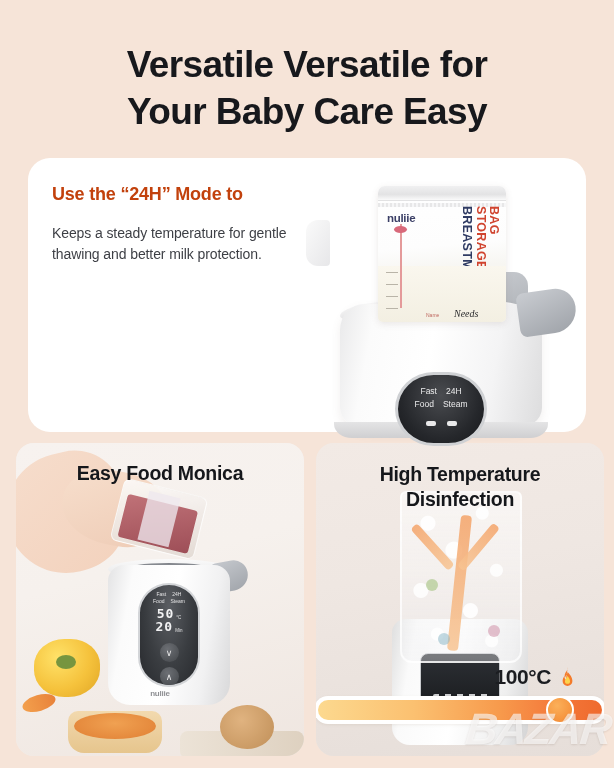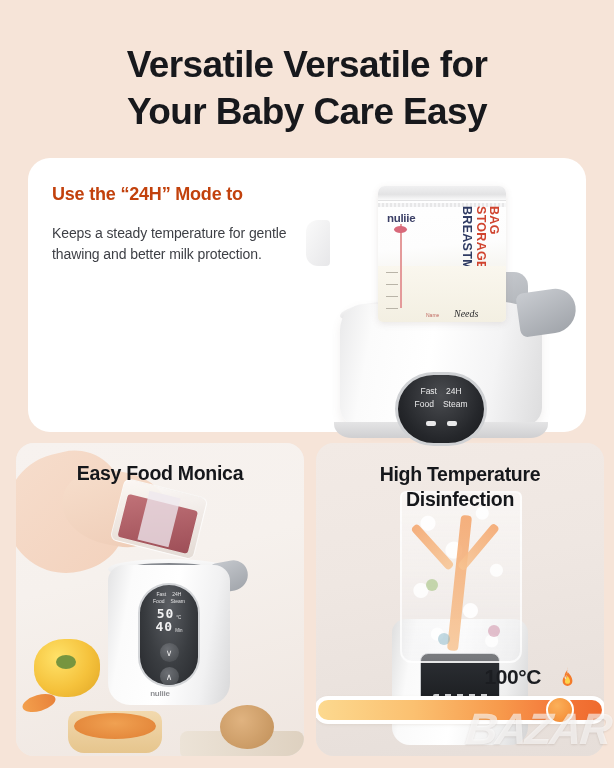--- a/index.html
+++ b/index.html
@@ -372,21 +372,21 @@
   .germ{
     position:absolute; width:12px; height:12px; border-radius:50%;
     opacity:.55;
   }
   .g1{ left:24px; top:86px; background:#9dbf76; }
   .g2{ left:86px; top:132px; background:#cf8fa8; }
   .g3{ left:36px; top:140px; background:#8fb9c9; }
 
   .temp-row{
     position:absolute; right:28px; top:222px;
-    display:flex; align-items:center; gap:18px;
+    display:flex; align-items:center; gap:8px;
     z-index:8;
   }
   .temp-val{
     font-size:21px; font-weight:bold; color:#1b1d21; letter-spacing:-.4px;
   }
   .flame{ width:17px; height:21px; display:block; }
 
   .bar-wrap{
     position:absolute; left:-2px; top:253px; width:292px; height:28px;
     background:#ffffff;
@@ -513,21 +513,21 @@
           <span>Food</span>
           <span>Steam</span>
         </div>
       </div>
       <div class="blp-lcd">
         <div class="lcd-line">
           <span class="lcd-num">50</span>
           <span class="lcd-unit">°C</span>
         </div>
         <div class="lcd-line">
-          <span class="lcd-num">40</span>
+          <span class="lcd-num">20</span>
           <span class="lcd-unit">Min</span>
         </div>
       </div>
       <div class="blp-btns">
         <b>∨</b>
         <b>∧</b>
 
       </div>
     </div>
 

